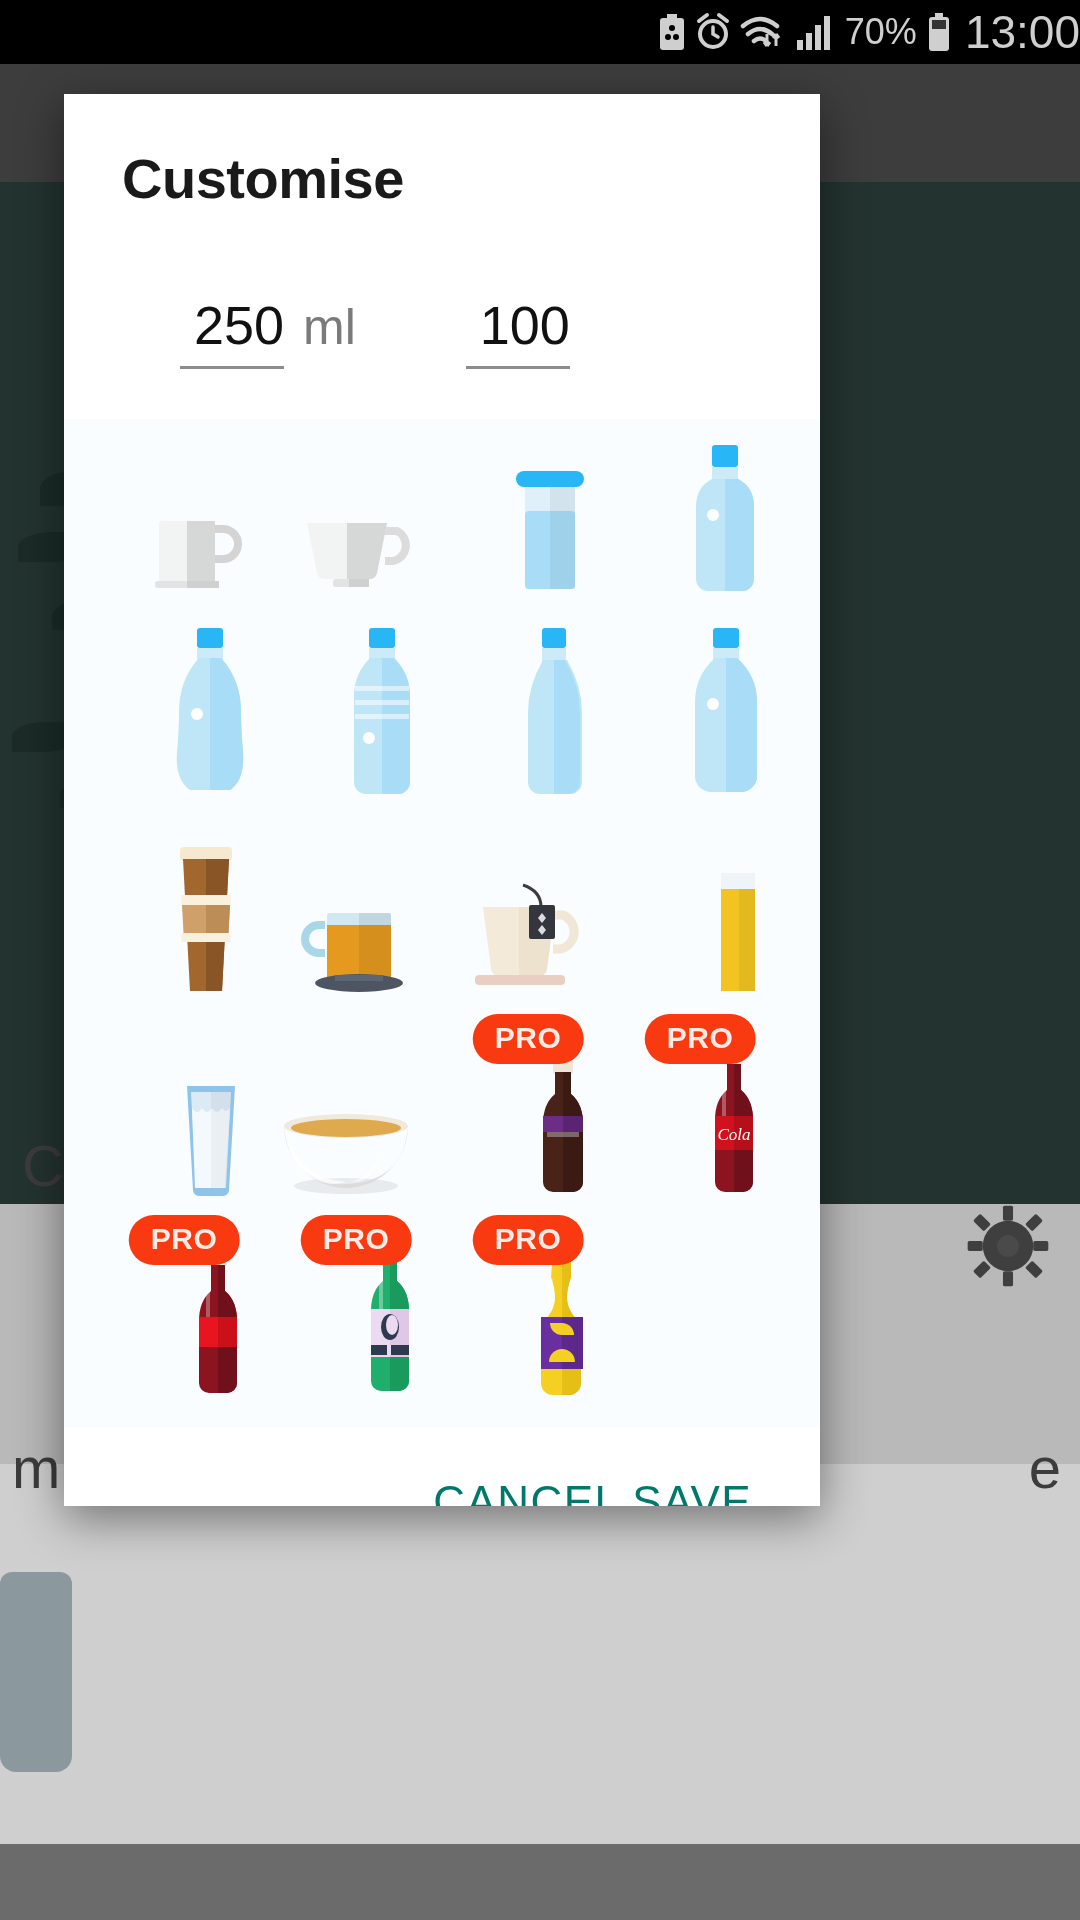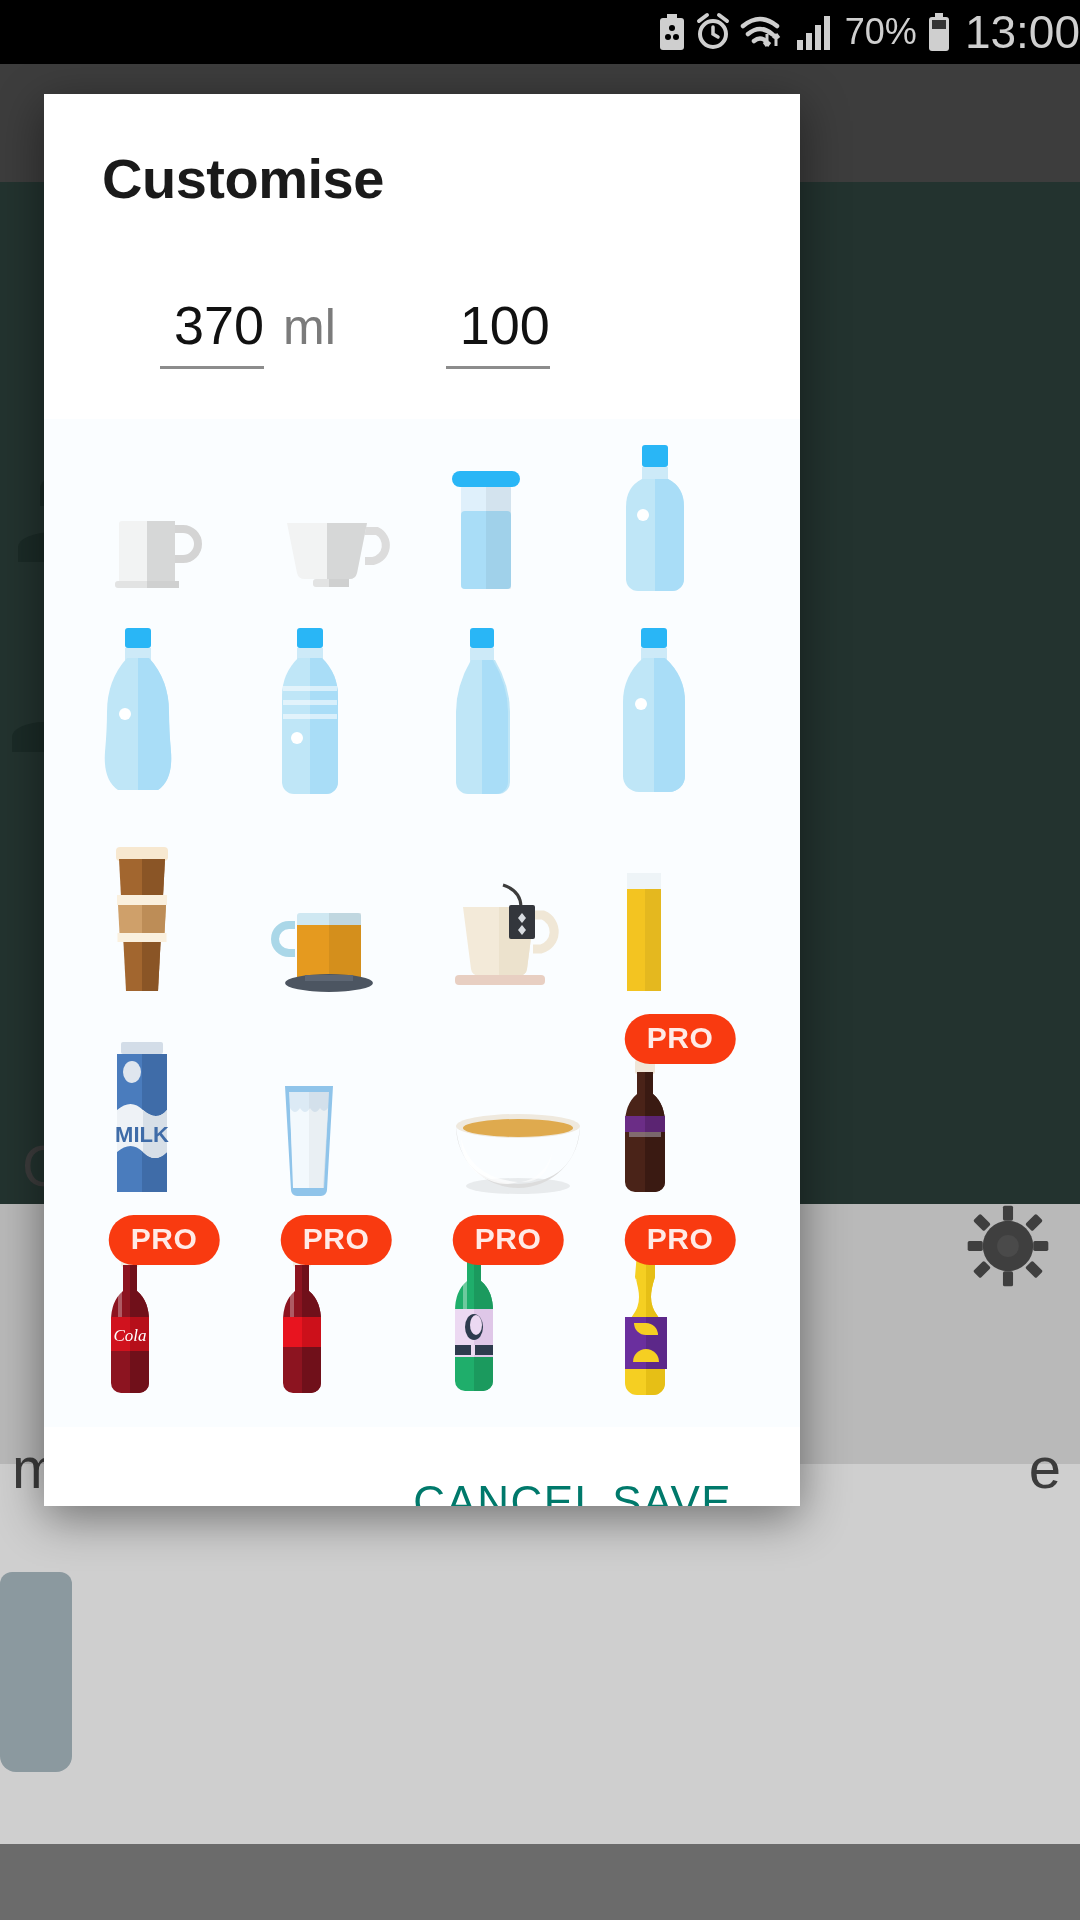--- a/index.html
+++ b/index.html
@@ -24,36 +24,36 @@
   #bg-bottle{position:absolute;left:0px;top:1508px;width:72px;height:200px;background:#7f8f96;border-radius:12px 12px 16px 16px;opacity:.85;}
 
   
   #statusbar{position:absolute;left:0;top:0;width:1080px;height:64px;background:#000;
     display:flex;align-items:center;justify-content:flex-end;box-sizing:border-box;gap:11px;}
   #statusbar .sb-icon{display:flex;align-items:center;}
   #sb-percent{color:#cfcfcf;font-size:36px;letter-spacing:0px;margin-left:2px;}
   #sb-clock{color:#cfcfcf;font-size:46px;letter-spacing:0px;margin-left:4px;}
 
   
-  #dialog{position:absolute;left:44px;top:94px;width:756px;height:1412px;background:#fff;
+  #dialog{position:absolute;left:64px;top:94px;width:756px;height:1412px;background:#fff;
     box-shadow:0 12px 44px rgba(0,0,0,.45);overflow:hidden;}
   #dialog-header{background:#fff;padding:52px 0 0 0;}
   #dialog-title{margin:0 0 0 58px;font-size:56px;font-weight:bold;color:#1a1a1a;letter-spacing:-0.5px;}
 
   #inputs-row{display:flex;align-items:flex-end;margin:66px 0 0 0;padding-left:116px;height:92px;}
   .field-group{display:flex;align-items:baseline;}
   .field-input{min-width:104px;text-align:right;font-size:54px;color:#111;
     border-bottom:3px solid #8c8c8c;padding-bottom:14px;line-height:1;}
   .field-unit{font-size:50px;color:#7b7b7b;margin-left:19px;white-space:nowrap;}
   #field-gap{width:110px;}
 
   #grid-wrap{background:#fafdff;margin-top:50px;height:1008px;box-sizing:border-box;padding:0 34px;}
   #grid{display:grid;grid-template-columns:repeat(4,1fr);grid-template-rows:repeat(5,201px);height:100%;}
   .cell{position:relative;display:flex;align-items:center;justify-content:center;}
-  .icon-box{position:relative;width:130px;height:150px;display:flex;align-items:flex-end;justify-content:flex-start;}
+  .icon-box{position:relative;width:130px;height:150px;display:flex;align-items:flex-end;justify-content:flex-end;}
   .pro-badge{position:absolute;top:-34px;left:50%;transform:translateX(-50%);
     background:#f93a10;color:#ffeae6;font-size:30px;font-weight:bold;letter-spacing:.5px;
     padding:7px 22px 9px;border-radius:26px;z-index:5;white-space:nowrap;}
 
   #dialog-actions{display:flex;justify-content:flex-end;align-items:center;
     padding:0 62px 0 0;height:calc(1412px - 52px - 56px - 66px - 92px - 50px - 1008px);min-height:150px;}
   .action-btn{color:#00796b;font-size:44px;font-weight:500;letter-spacing:1.4px;background:none;border:none;
     font-family:"Liberation Sans",sans-serif;cursor:pointer;padding:10px 6px;}
 
   
@@ -150,21 +150,21 @@
 </div>
 
 <div id="dialog">
 
   <div id="dialog-header">
     <h1 id="dialog-title">Customise</h1>
   </div>
 
   <div id="inputs-row">
     <div class="field-group">
-      <div class="field-input" placeholder="250">370</div>
+      <div class="field-input" placeholder="250">250</div>
       <div class="field-unit">ml</div>
     </div>
     <div id="field-gap"></div>
     <div class="field-group">
       <div class="field-input" placeholder="100">100</div>
     </div>
   </div>
 
   <div id="grid-wrap">
     <div id="grid">
@@ -317,33 +317,20 @@
         <div class="icon-box">
           <svg width="56" height="130" viewBox="0 0 56 130">
             <rect x="12" y="6" width="34" height="118" rx="3" fill="#f2f6f8"></rect>
             <rect x="12" y="22" width="34" height="102" fill="#f3c421"></rect>
             <rect x="30" y="6" width="16" height="118" fill="#000" opacity=".06"></rect>
             <rect x="12" y="6" width="34" height="16" fill="#eef4f7"></rect>
           </svg>
         </div>
       </div>
 
-      <div class="cell">
-        <div class="icon-box">
-          <svg width="86" height="156" viewBox="0 0 86 156">
-            <rect x="22" y="0" width="42" height="12" rx="2" fill="#d3dde8"></rect>
-            <path d="M18 12 h50 v138 h-50 z" fill="#4a7cbd"></path>
-            <rect x="43" y="12" width="25" height="138" fill="#3f6ca8"></rect>
-            <ellipse cx="33" cy="30" rx="9" ry="11" fill="#dfe6ee"></ellipse>
-            <path d="M18 68 q14 -12 26 0 q14 12 24 0 v42 q-12 12 -24 0 q-12 -12 -26 0 z" fill="#eef2f6"></path>
-            <path d="M44 68 q14 12 24 0 v42 q-12 12 -24 0 z" fill="#d7dfe7"></path>
-            <text x="43" y="100" font-family="Liberation Sans, sans-serif" font-size="22" font-weight="bold" fill="#3f6ca8" text-anchor="middle">MILK</text>
-          </svg>
-        </div>
-      </div>
 
       <div class="cell">
         <div class="icon-box">
           <svg width="76" height="120" viewBox="0 0 76 120">
             <path d="M14 8 h48 l-6 104 a6 6 0 0 1 -6 6 h-24 a6 6 0 0 1 -6 -6 z" fill="#8fc4ea"></path>
             <path d="M18 14 h40 l-5 96 h-30 z" fill="#dceaf5"></path>
             <path d="M19 30 q5 8 10 0 q5 8 10 0 q5 8 10 0 q4 6 8 0 l-5 80 h-30 z" fill="#f3f9fd"></path>
             <path d="M38 14 h20 l-5 96 h-15 z" fill="#000" opacity=".04"></path>
           </svg>
         </div>

